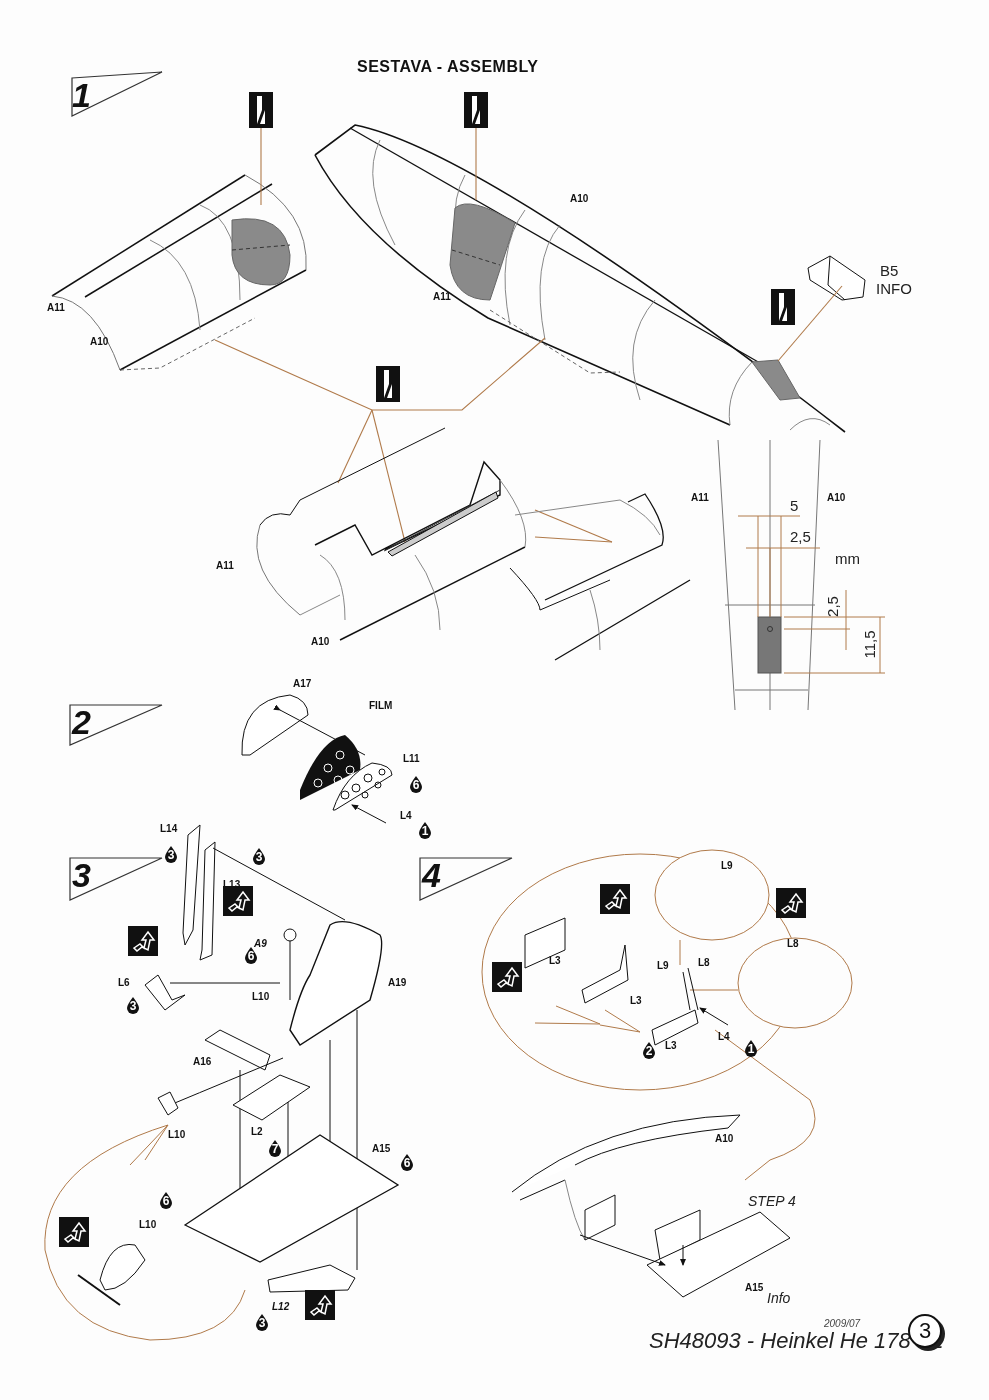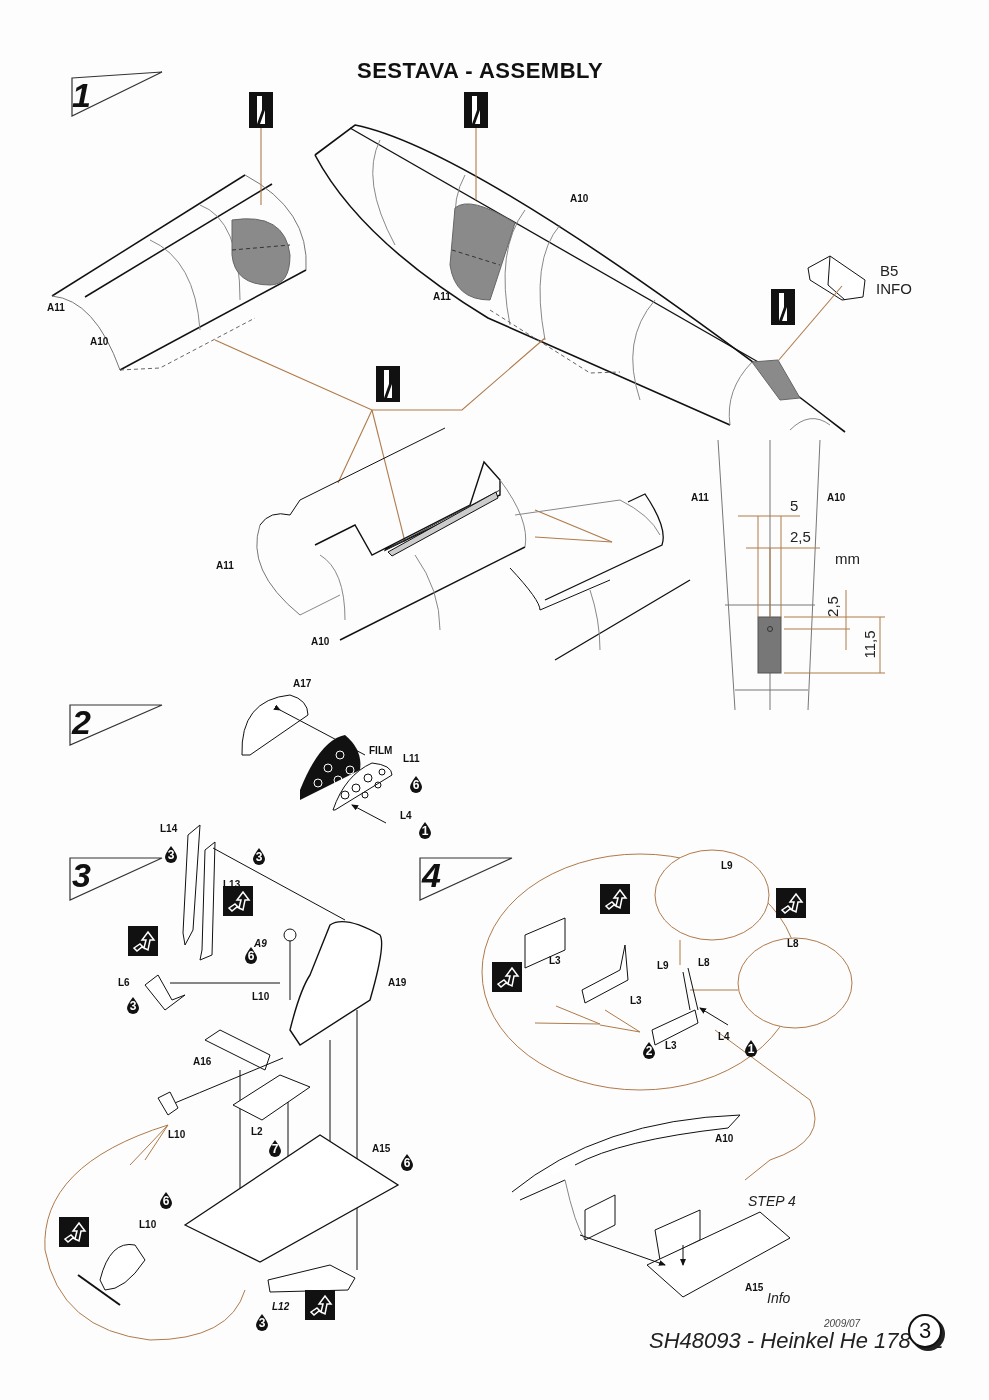--- a/index.html
+++ b/index.html
@@ -1,19 +1,19 @@
 <!DOCTYPE html>
 <html><head>
 <meta charset="utf-8">
 <style>
   html, body { margin:0; padding:0; }
   body { width:989px; height:1400px; background:#fdfdfd; position:relative; overflow:hidden;
          font-family:"Liberation Sans", sans-serif; color:#111; }
   .abs { position:absolute; }
-  .title { font-weight:bold; font-size:22px; letter-spacing:0.5px; }
+  .title { font-weight:bold; font-size:16px; letter-spacing:0.5px; }
   .lbl { font-weight:bold; font-size:10px; position:absolute; white-space:nowrap; }
   .lbl-reg { font-size:15px; position:absolute; white-space:nowrap; color:#222; }
   .step-num { position:absolute; font-size:34px; font-weight:bold; font-style:italic; }
   .footer { position:absolute; font-style:italic; font-size:22px; color:#222; }
   .date { position:absolute; font-style:italic; font-size:10px; color:#444; }
   .pg { position:absolute; width:30px; height:30px; border:2px solid #111; border-radius:50%;
         box-shadow:3px 3px 0 #222; background:#fff; text-align:center; line-height:30px; font-size:22px; }
   svg.main { position:absolute; left:0; top:0; }
   .drop { position:absolute; width:18px; height:18px; }
   .drop span { position:absolute; left:0; top:2px; width:18px; text-align:center; font-size:12px; font-weight:bold; color:#fff; }
@@ -238,21 +238,21 @@
 <div class="lbl" style="left:311px; top:636px;">A10</div>
 <div class="lbl" style="left:691px; top:492px;">A11</div>
 <div class="lbl" style="left:827px; top:492px;">A10</div>
 <div class="lbl-reg" style="left:790px; top:497px;">5</div>
 <div class="lbl-reg" style="left:790px; top:528px;">2,5</div>
 <div class="lbl-reg" style="left:835px; top:550px;">mm</div>
 <div class="lbl-reg" style="left:822px; top:598px; transform:rotate(-90deg);">2,5</div>
 <div class="lbl-reg" style="left:855px; top:636px; transform:rotate(-90deg);">11,5</div>
 
 <div class="lbl" style="left:293px; top:678px;">A17</div>
-<div class="lbl" style="left:341px; top:745px;padding-left:28px;">FILM</div>
+<div class="lbl" style="left:341px; top:700px;padding-left:28px;">FILM</div>
 <div class="lbl" style="left:403px; top:753px;">L11</div>
 <div class="lbl" style="left:400px; top:810px;">L4</div>
 <div class="drop" style="left:407px; top:776px;"><svg width="18" height="18">
       <path d="M9,0 Q3,8 3,11 A6,6 0 0 0 15,11 Q15,8 9,0Z" fill="#111"></path>
     </svg><span>6</span></div>
 <div class="drop" style="left:416px; top:822px;"><svg width="18" height="18">
       <path d="M9,0 Q3,8 3,11 A6,6 0 0 0 15,11 Q15,8 9,0Z" fill="#111"></path>
     </svg><span>1</span></div>
 
 <div class="lbl" style="left:160px; top:823px;">L14</div>

